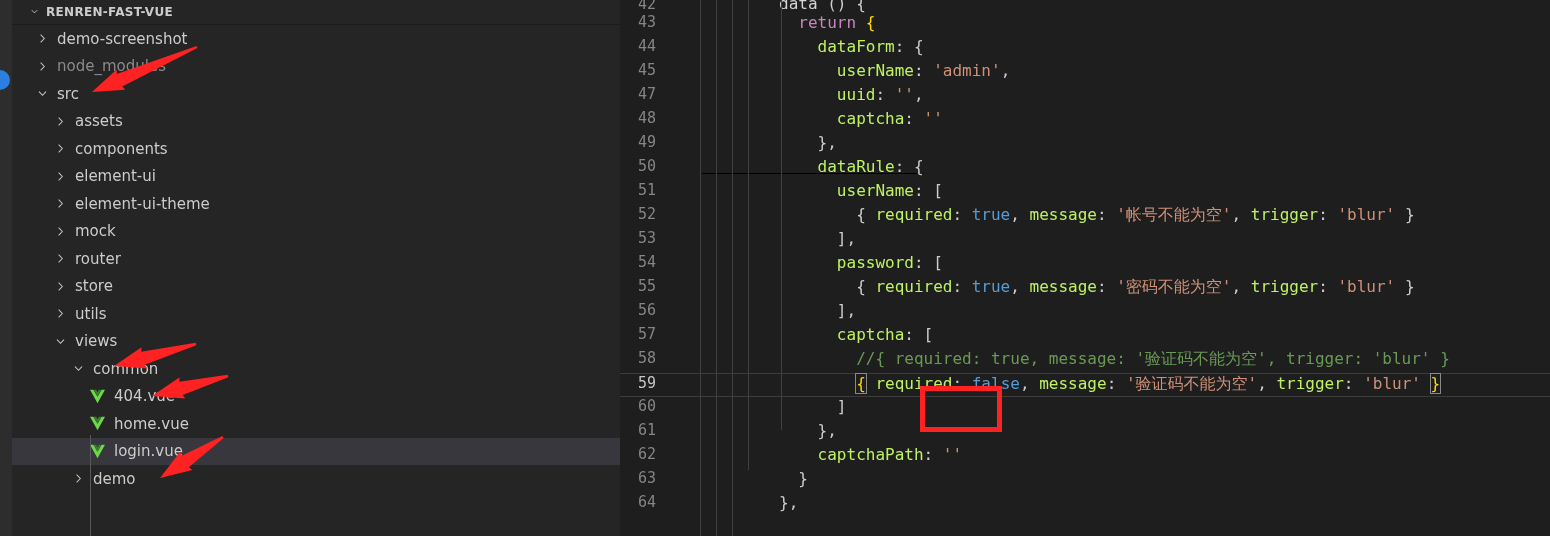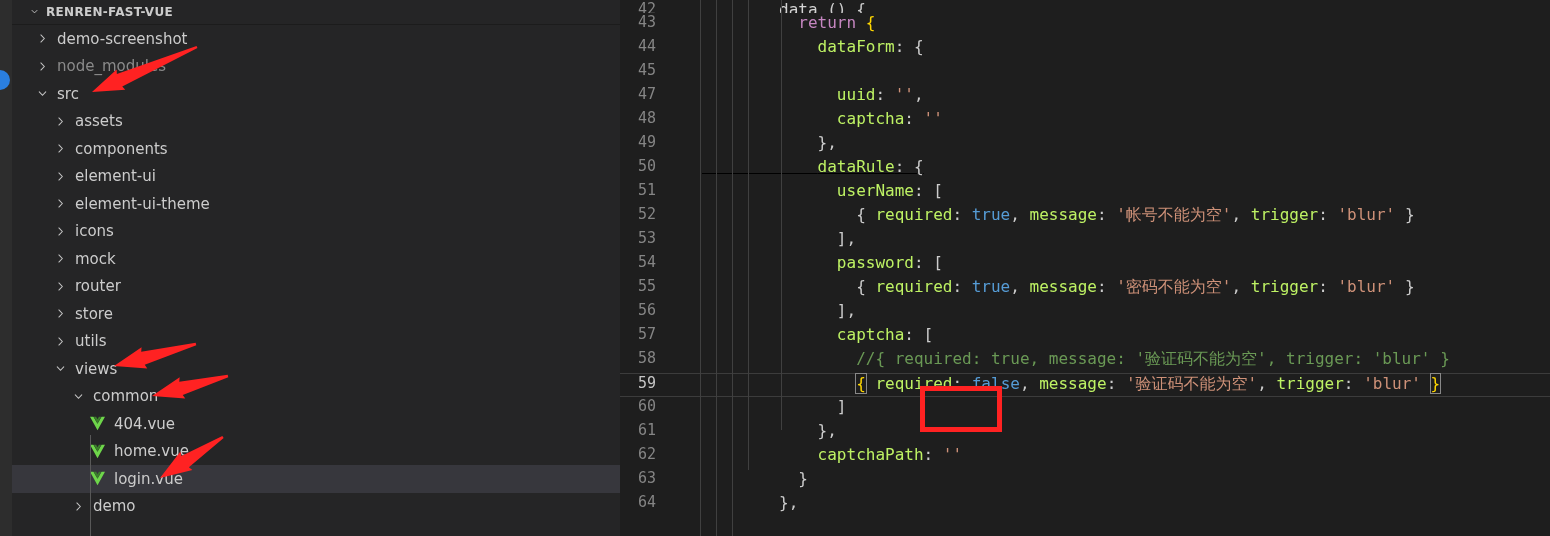--- a/index.html
+++ b/index.html
@@ -212,30 +212,20 @@
           <span class="label">element-ui-theme</span>
         </div>
         <div class="tree-row">
           <div style="width: 40px; flex: 0 0 auto;"></div>
           <span class="chev">
             <svg width="13" height="13" viewBox="0 0 16 16">
               <path d="M6 3.6L10.2 8 6 12.4" stroke="#c5c5c5" stroke-width="1.25" fill="none" stroke-linecap="round"></path>
             </svg>
           </span>
           <span style="width: 6px; flex: 0 0 auto;"></span>
-          <span class="label">icons</span>
-        </div>
-        <div class="tree-row">
-          <div style="width: 40px; flex: 0 0 auto;"></div>
-          <span class="chev">
-            <svg width="13" height="13" viewBox="0 0 16 16">
-              <path d="M6 3.6L10.2 8 6 12.4" stroke="#c5c5c5" stroke-width="1.25" fill="none" stroke-linecap="round"></path>
-            </svg>
-          </span>
-          <span style="width: 6px; flex: 0 0 auto;"></span>
           <span class="label">mock</span>
         </div>
         <div class="tree-row">
           <div style="width: 40px; flex: 0 0 auto;"></div>
           <span class="chev">
             <svg width="13" height="13" viewBox="0 0 16 16">
               <path d="M6 3.6L10.2 8 6 12.4" stroke="#c5c5c5" stroke-width="1.25" fill="none" stroke-linecap="round"></path>
             </svg>
           </span>
           <span style="width: 6px; flex: 0 0 auto;"></span>
@@ -323,24 +313,24 @@
           </span>
           <span style="width: 6px; flex: 0 0 auto;"></span>
           <span class="label">demo</span>
         </div>
         <div class="indent-guide" style="left: 78px; top: 410px; height: 111px; bottom: auto; position: absolute;"></div>
       </div>
   </div>
 
   <div class="editor">
     <div id="code" style="position: relative;">
-        <div class="code-line" style="height: 13px; overflow: hidden;"><span class="ln">42</span><span class="code-text" style="padding-left: 20px;"><span>        </span><span class="t-plain">data </span><span class="t-punc">() {</span></span></div>
+        <div class="code-line" style="height: 13px; align-items: flex-end; overflow: hidden;"><span class="ln">42</span><span class="code-text" style="padding-left: 20px;"><span>        </span><span class="t-plain">data </span><span class="t-punc">() {</span></span></div>
         <div class="code-line"><span class="ln">43</span><span class="code-text" style="padding-left: 20px;"><span>          </span><span class="t-kw">return</span><span class="t-brace-y"> {</span></span></div>
         <div class="code-line"><span class="ln">44</span><span class="code-text" style="padding-left: 20px;"><span>            </span><span class="t-key">dataForm</span><span class="t-punc">: {</span></span></div>
-        <div class="code-line"><span class="ln">45</span></div>
+        <div class="code-line"><span class="ln">45</span><span class="code-text" style="padding-left: 20px;"><span>              </span><span class="t-key">userName</span><span class="t-punc">: </span><span class="t-str">'admin'</span><span class="t-punc">,</span></span></div>
         <div class="code-line"><span class="ln">47</span><span class="code-text" style="padding-left: 20px;"><span>              </span><span class="t-key">uuid</span><span class="t-punc">: </span><span class="t-str">''</span><span class="t-punc">,</span></span></div>
         <div class="code-line"><span class="ln">48</span><span class="code-text" style="padding-left: 20px;"><span>              </span><span class="t-key">captcha</span><span class="t-punc">: </span><span class="t-str">''</span></span></div>
         <div class="code-line"><span class="ln">49</span><span class="code-text" style="padding-left: 20px;"><span>            </span><span class="t-punc">},</span></span></div>
         <div class="code-line"><span class="ln">50</span><span class="code-text" style="padding-left: 20px; text-decoration: underline;"><span>            </span><span class="t-key">dataRule</span><span class="t-punc">: {</span></span></div>
         <div class="code-line"><span class="ln">51</span><span class="code-text" style="padding-left: 20px;"><span>              </span><span class="t-key">userName</span><span class="t-punc">: [</span></span></div>
         <div class="code-line"><span class="ln">52</span><span class="code-text" style="padding-left: 20px;"><span>                </span><span class="t-punc">{ </span><span class="t-key">required</span><span class="t-punc">: </span><span class="t-bool">true</span><span class="t-punc">, </span><span class="t-key">message</span><span class="t-punc">: </span><span class="t-str">'帐号不能为空'</span><span class="t-punc">, </span><span class="t-key">trigger</span><span class="t-punc">: </span><span class="t-str">'blur'</span><span class="t-punc"> }</span></span></div>
         <div class="code-line"><span class="ln">53</span><span class="code-text" style="padding-left: 20px;"><span>              </span><span class="t-punc">],</span></span></div>
         <div class="code-line"><span class="ln">54</span><span class="code-text" style="padding-left: 20px;"><span>              </span><span class="t-key">password</span><span class="t-punc">: [</span></span></div>
         <div class="code-line"><span class="ln">55</span><span class="code-text" style="padding-left: 20px;"><span>                </span><span class="t-punc">{ </span><span class="t-key">required</span><span class="t-punc">: </span><span class="t-bool">true</span><span class="t-punc">, </span><span class="t-key">message</span><span class="t-punc">: </span><span class="t-str">'密码不能为空'</span><span class="t-punc">, </span><span class="t-key">trigger</span><span class="t-punc">: </span><span class="t-str">'blur'</span><span class="t-punc"> }</span></span></div>
         <div class="code-line"><span class="ln">56</span><span class="code-text" style="padding-left: 20px;"><span>              </span><span class="t-punc">],</span></span></div>

